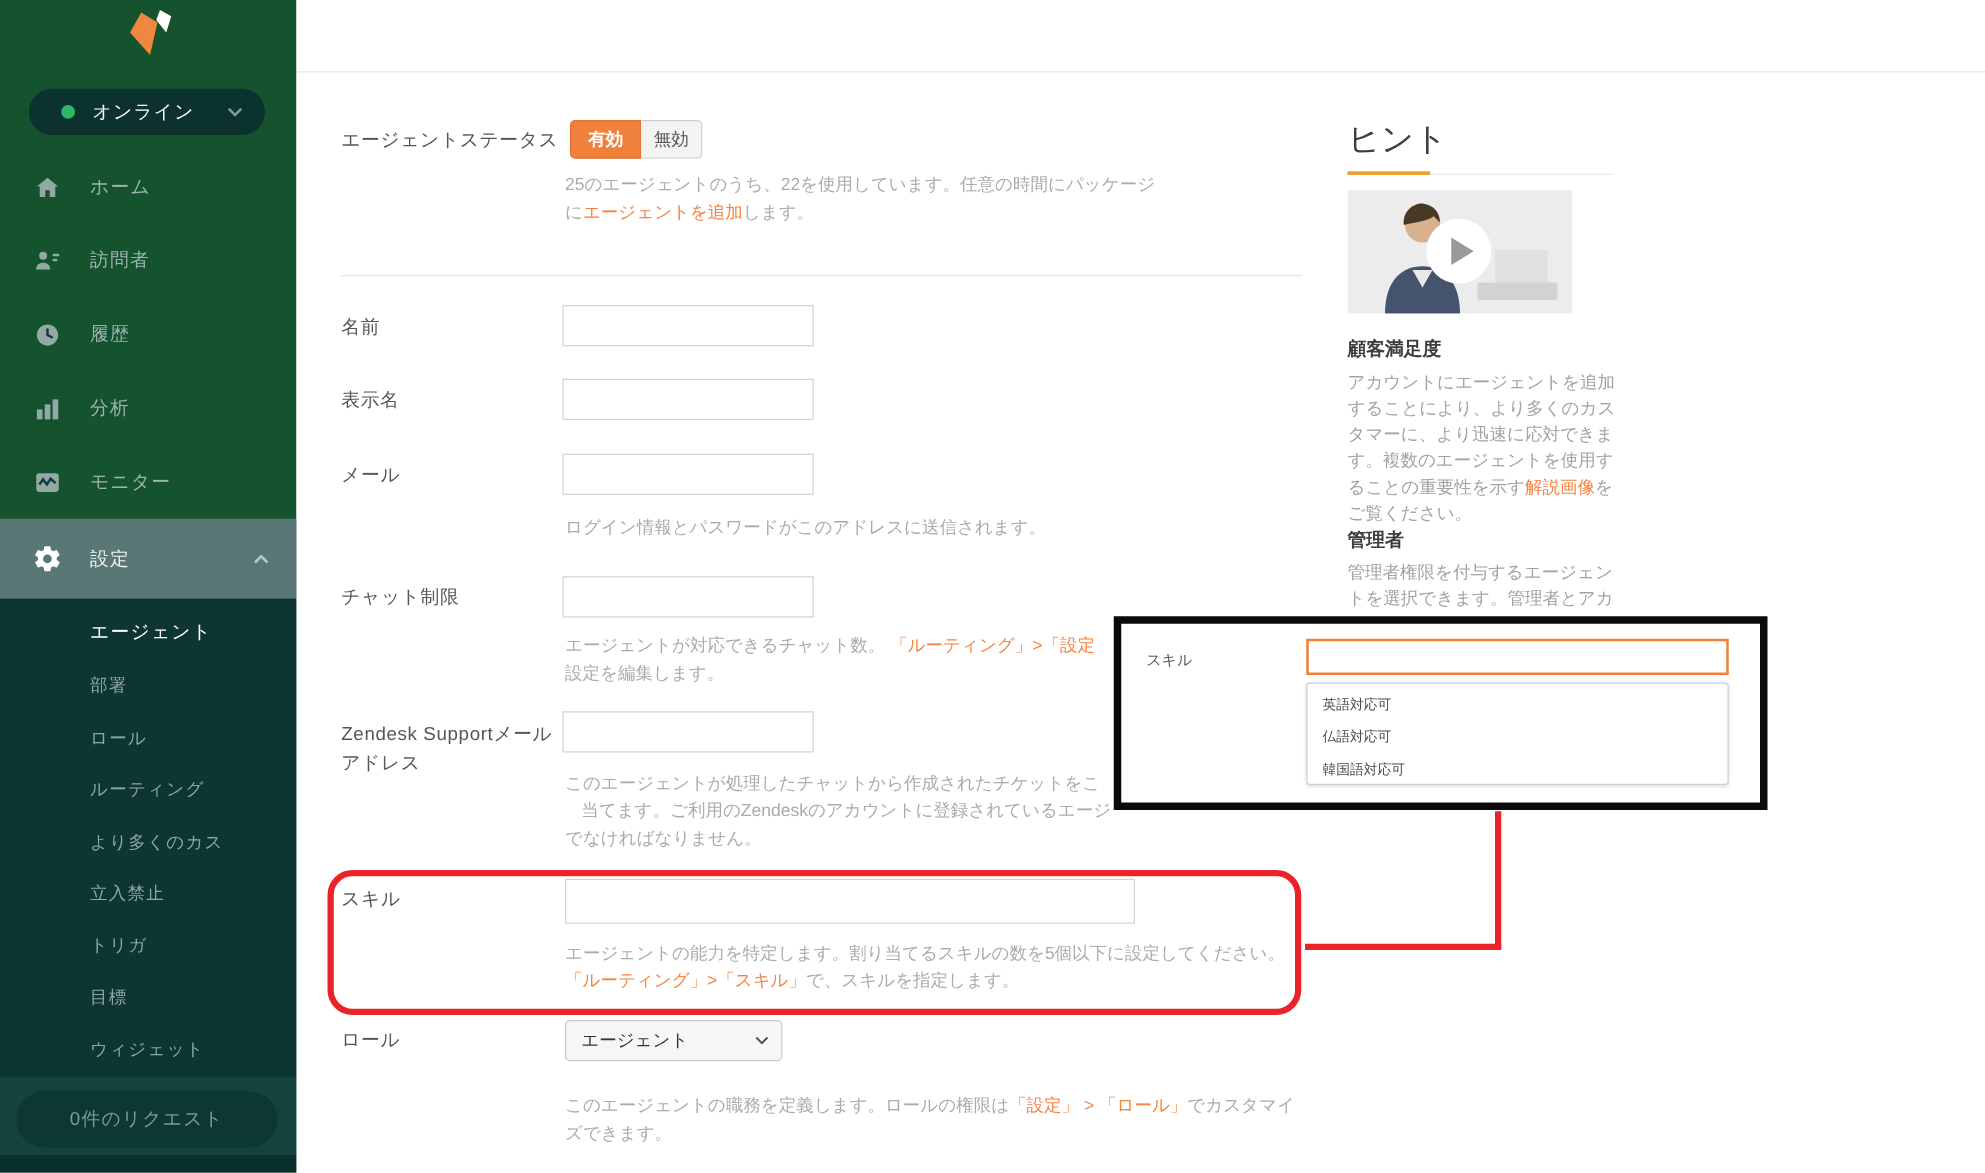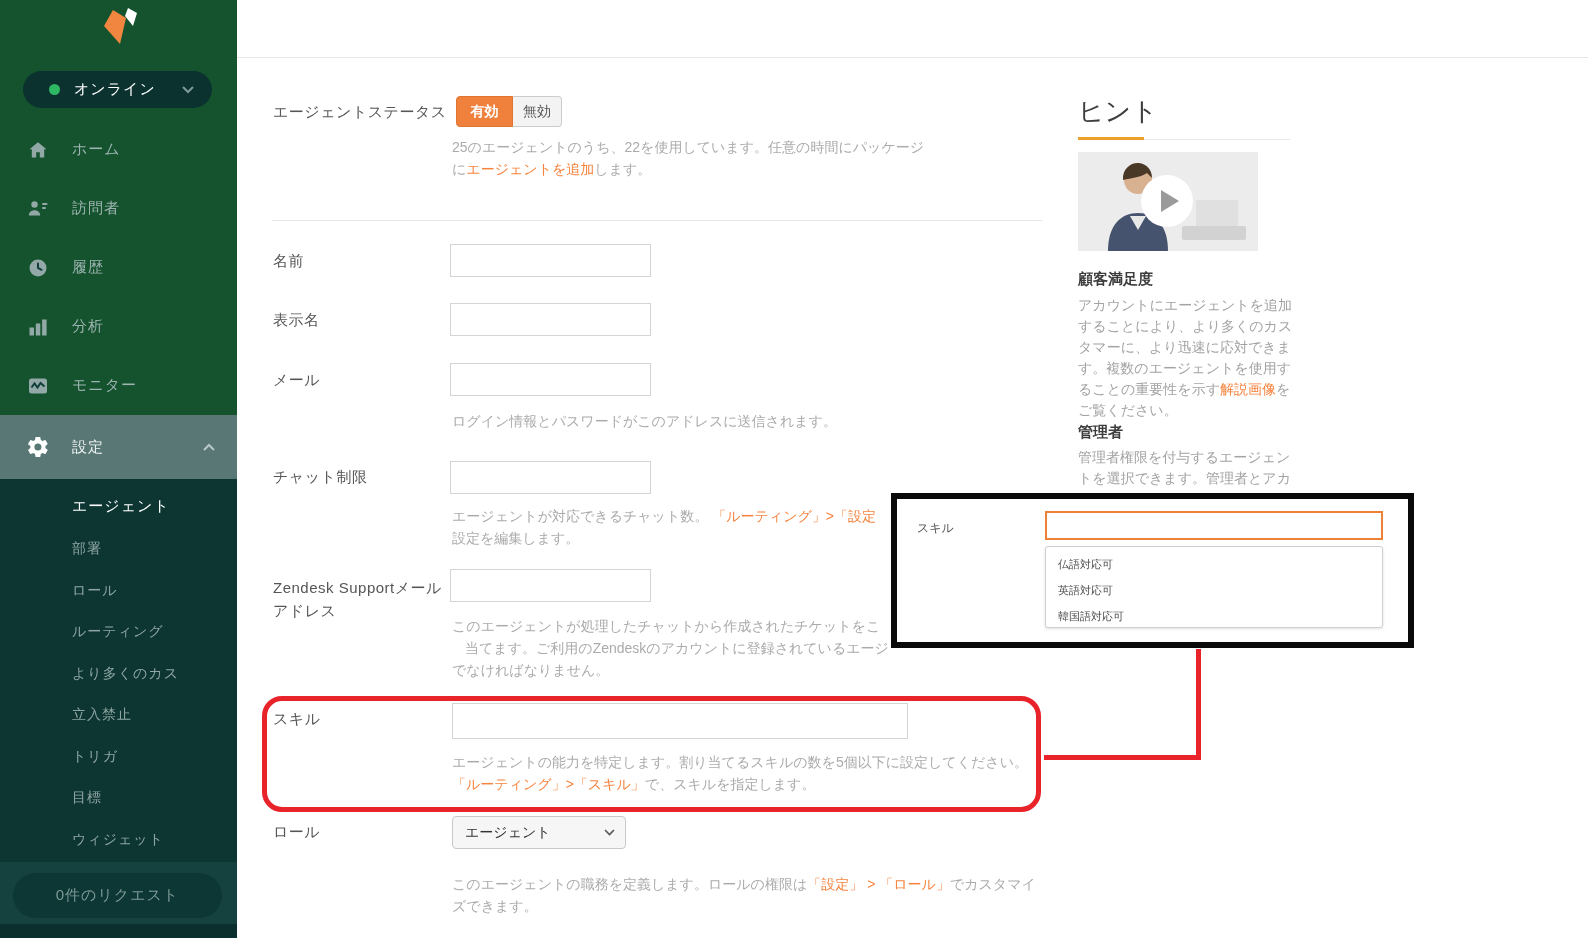--- a/index.html
+++ b/index.html
@@ -282,21 +282,21 @@
 <div class="abs hint-h" style="left:1078px; top:423px">管理者</div>
 <div class="abs hint-p" style="left:1078px; top:447px">
   <div>管理者権限を付与するエージェン</div>
   <div>トを選択できます。管理者とアカ</div>
 </div>
 
 <div class="abs inset-box">
   <div class="inset-label">スキル</div>
   <input class="inset-input" style="">
   <div class="inset-dd">
+    <div class="inset-opt">英語対応可</div>
     <div class="inset-opt">仏語対応可</div>
-    <div class="inset-opt">英語対応可</div>
     <div class="inset-opt">韓国語対応可</div>
   </div>
 </div>
 
 <div class="abs red-box"></div>
 <div class="abs red-vline"></div>
 <div class="abs red-hline"></div>
 
 </body></html>

